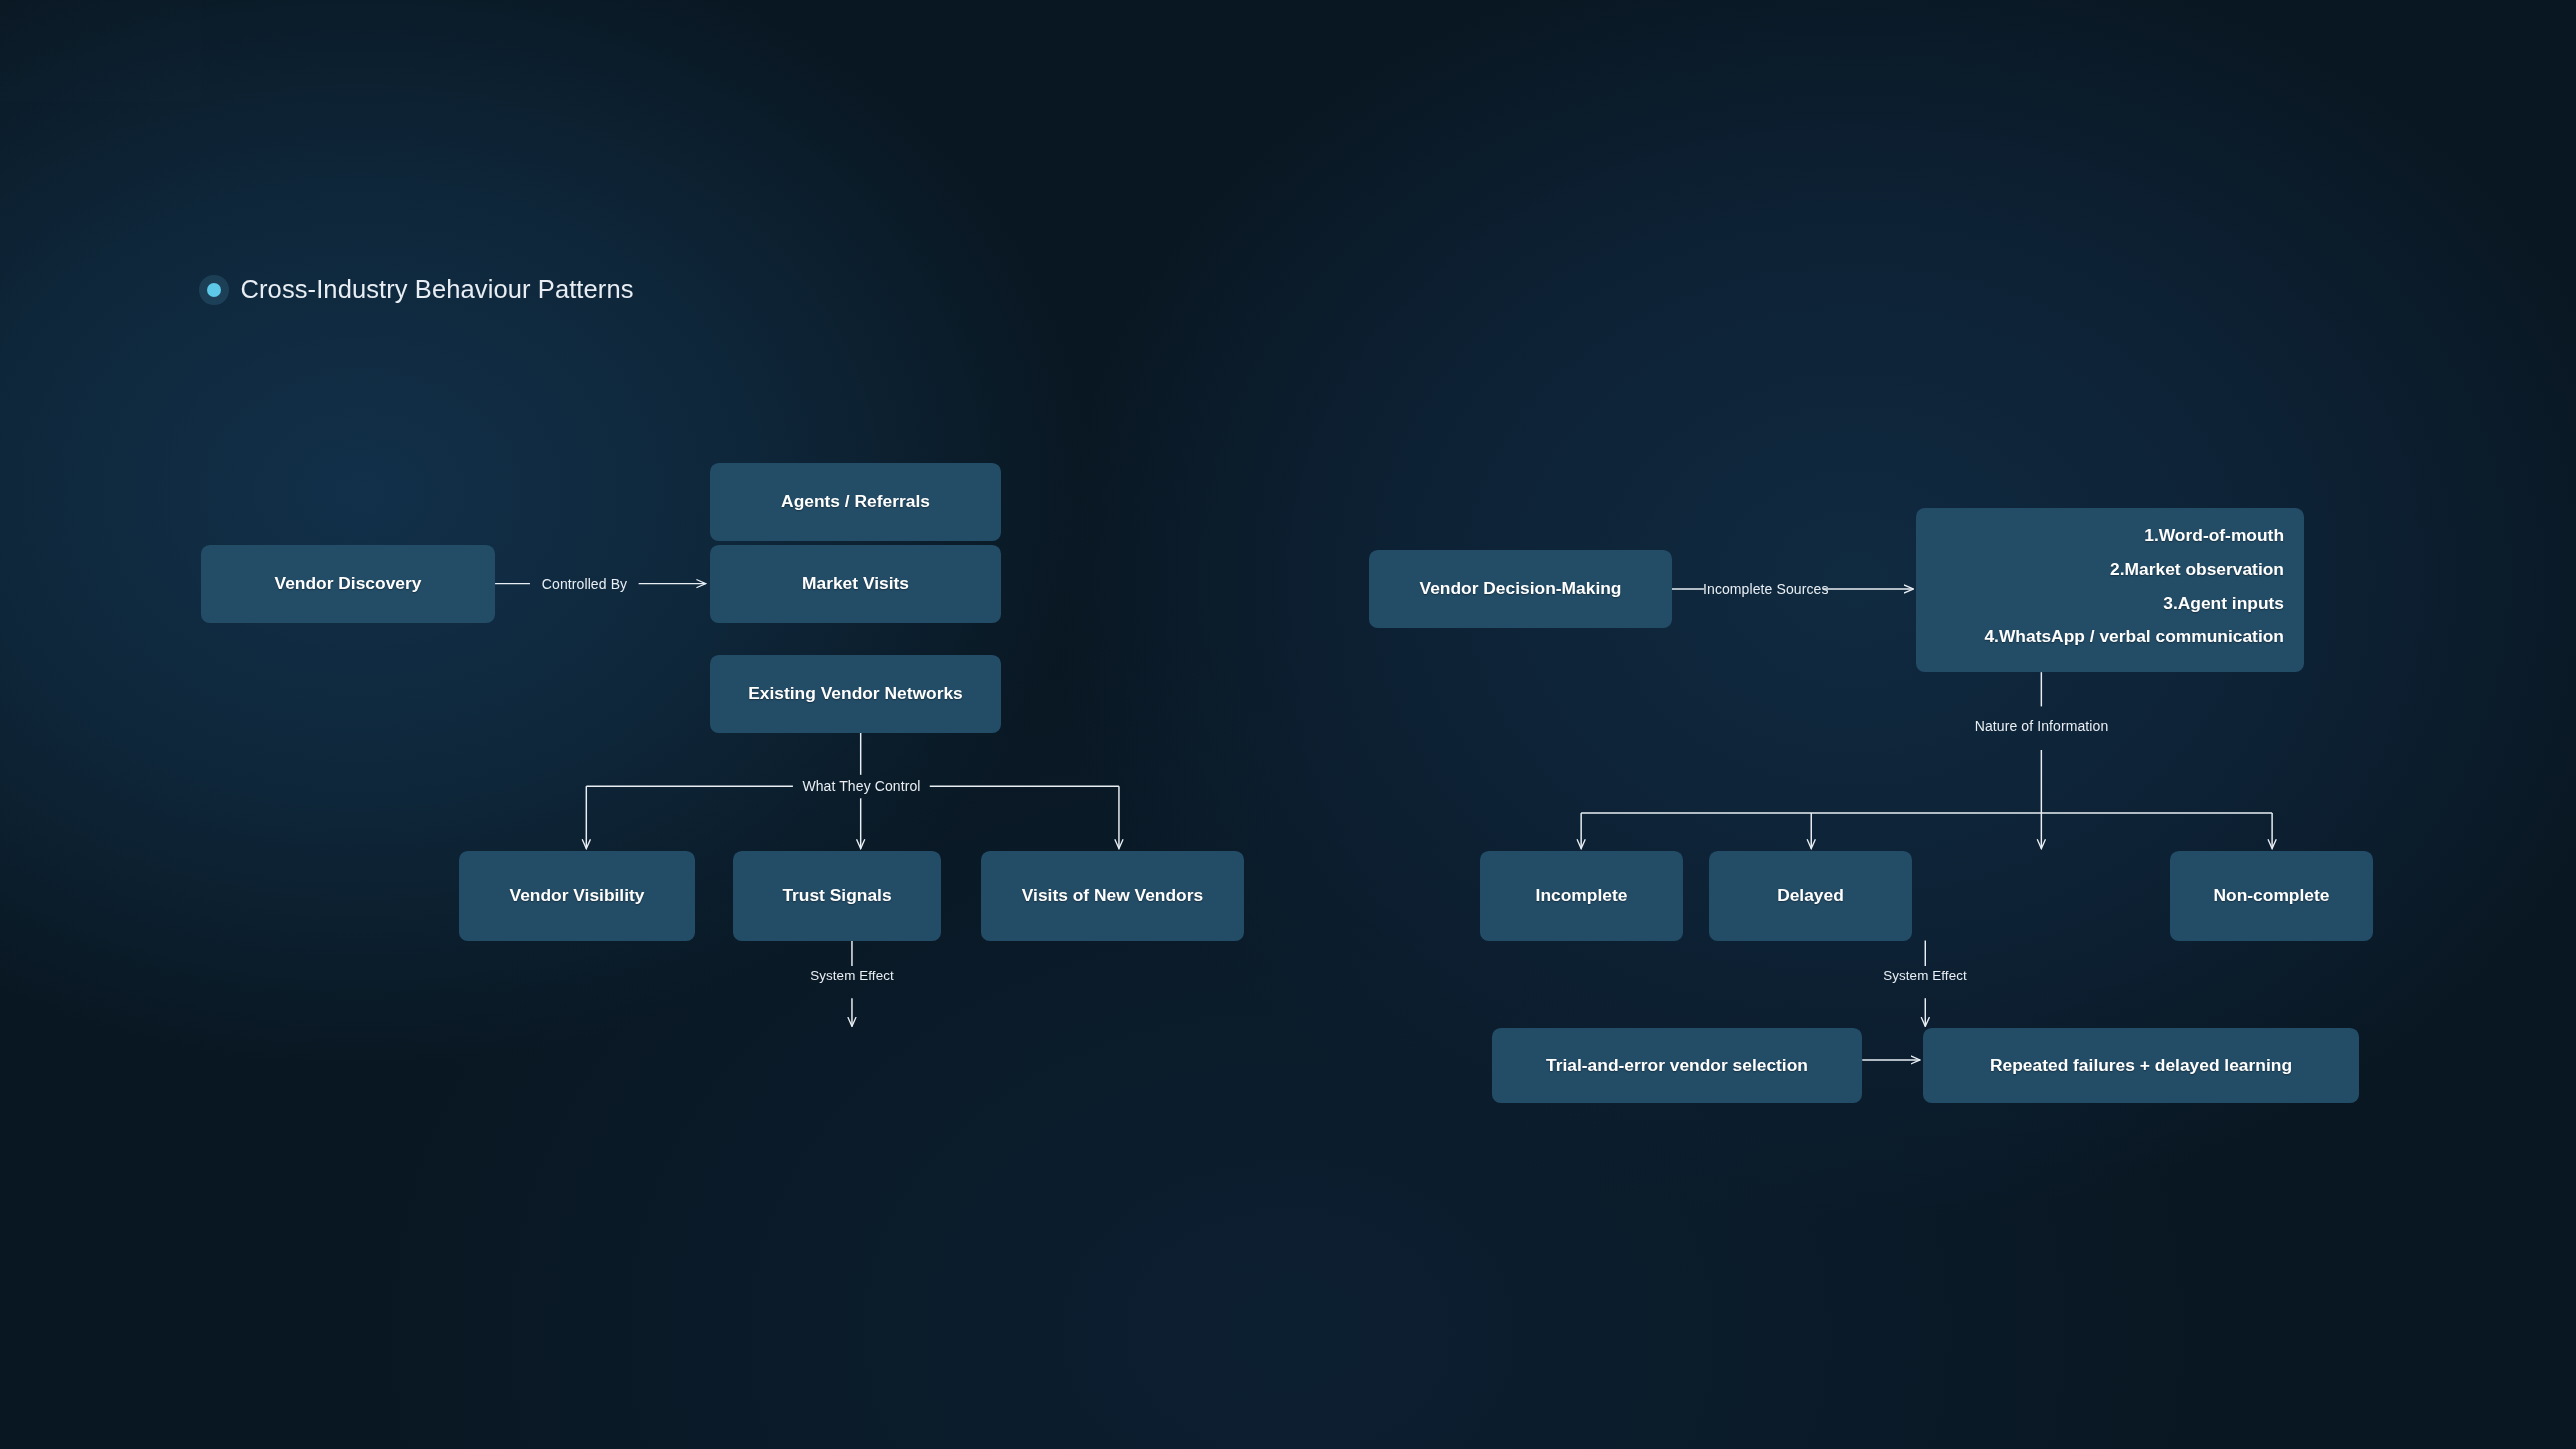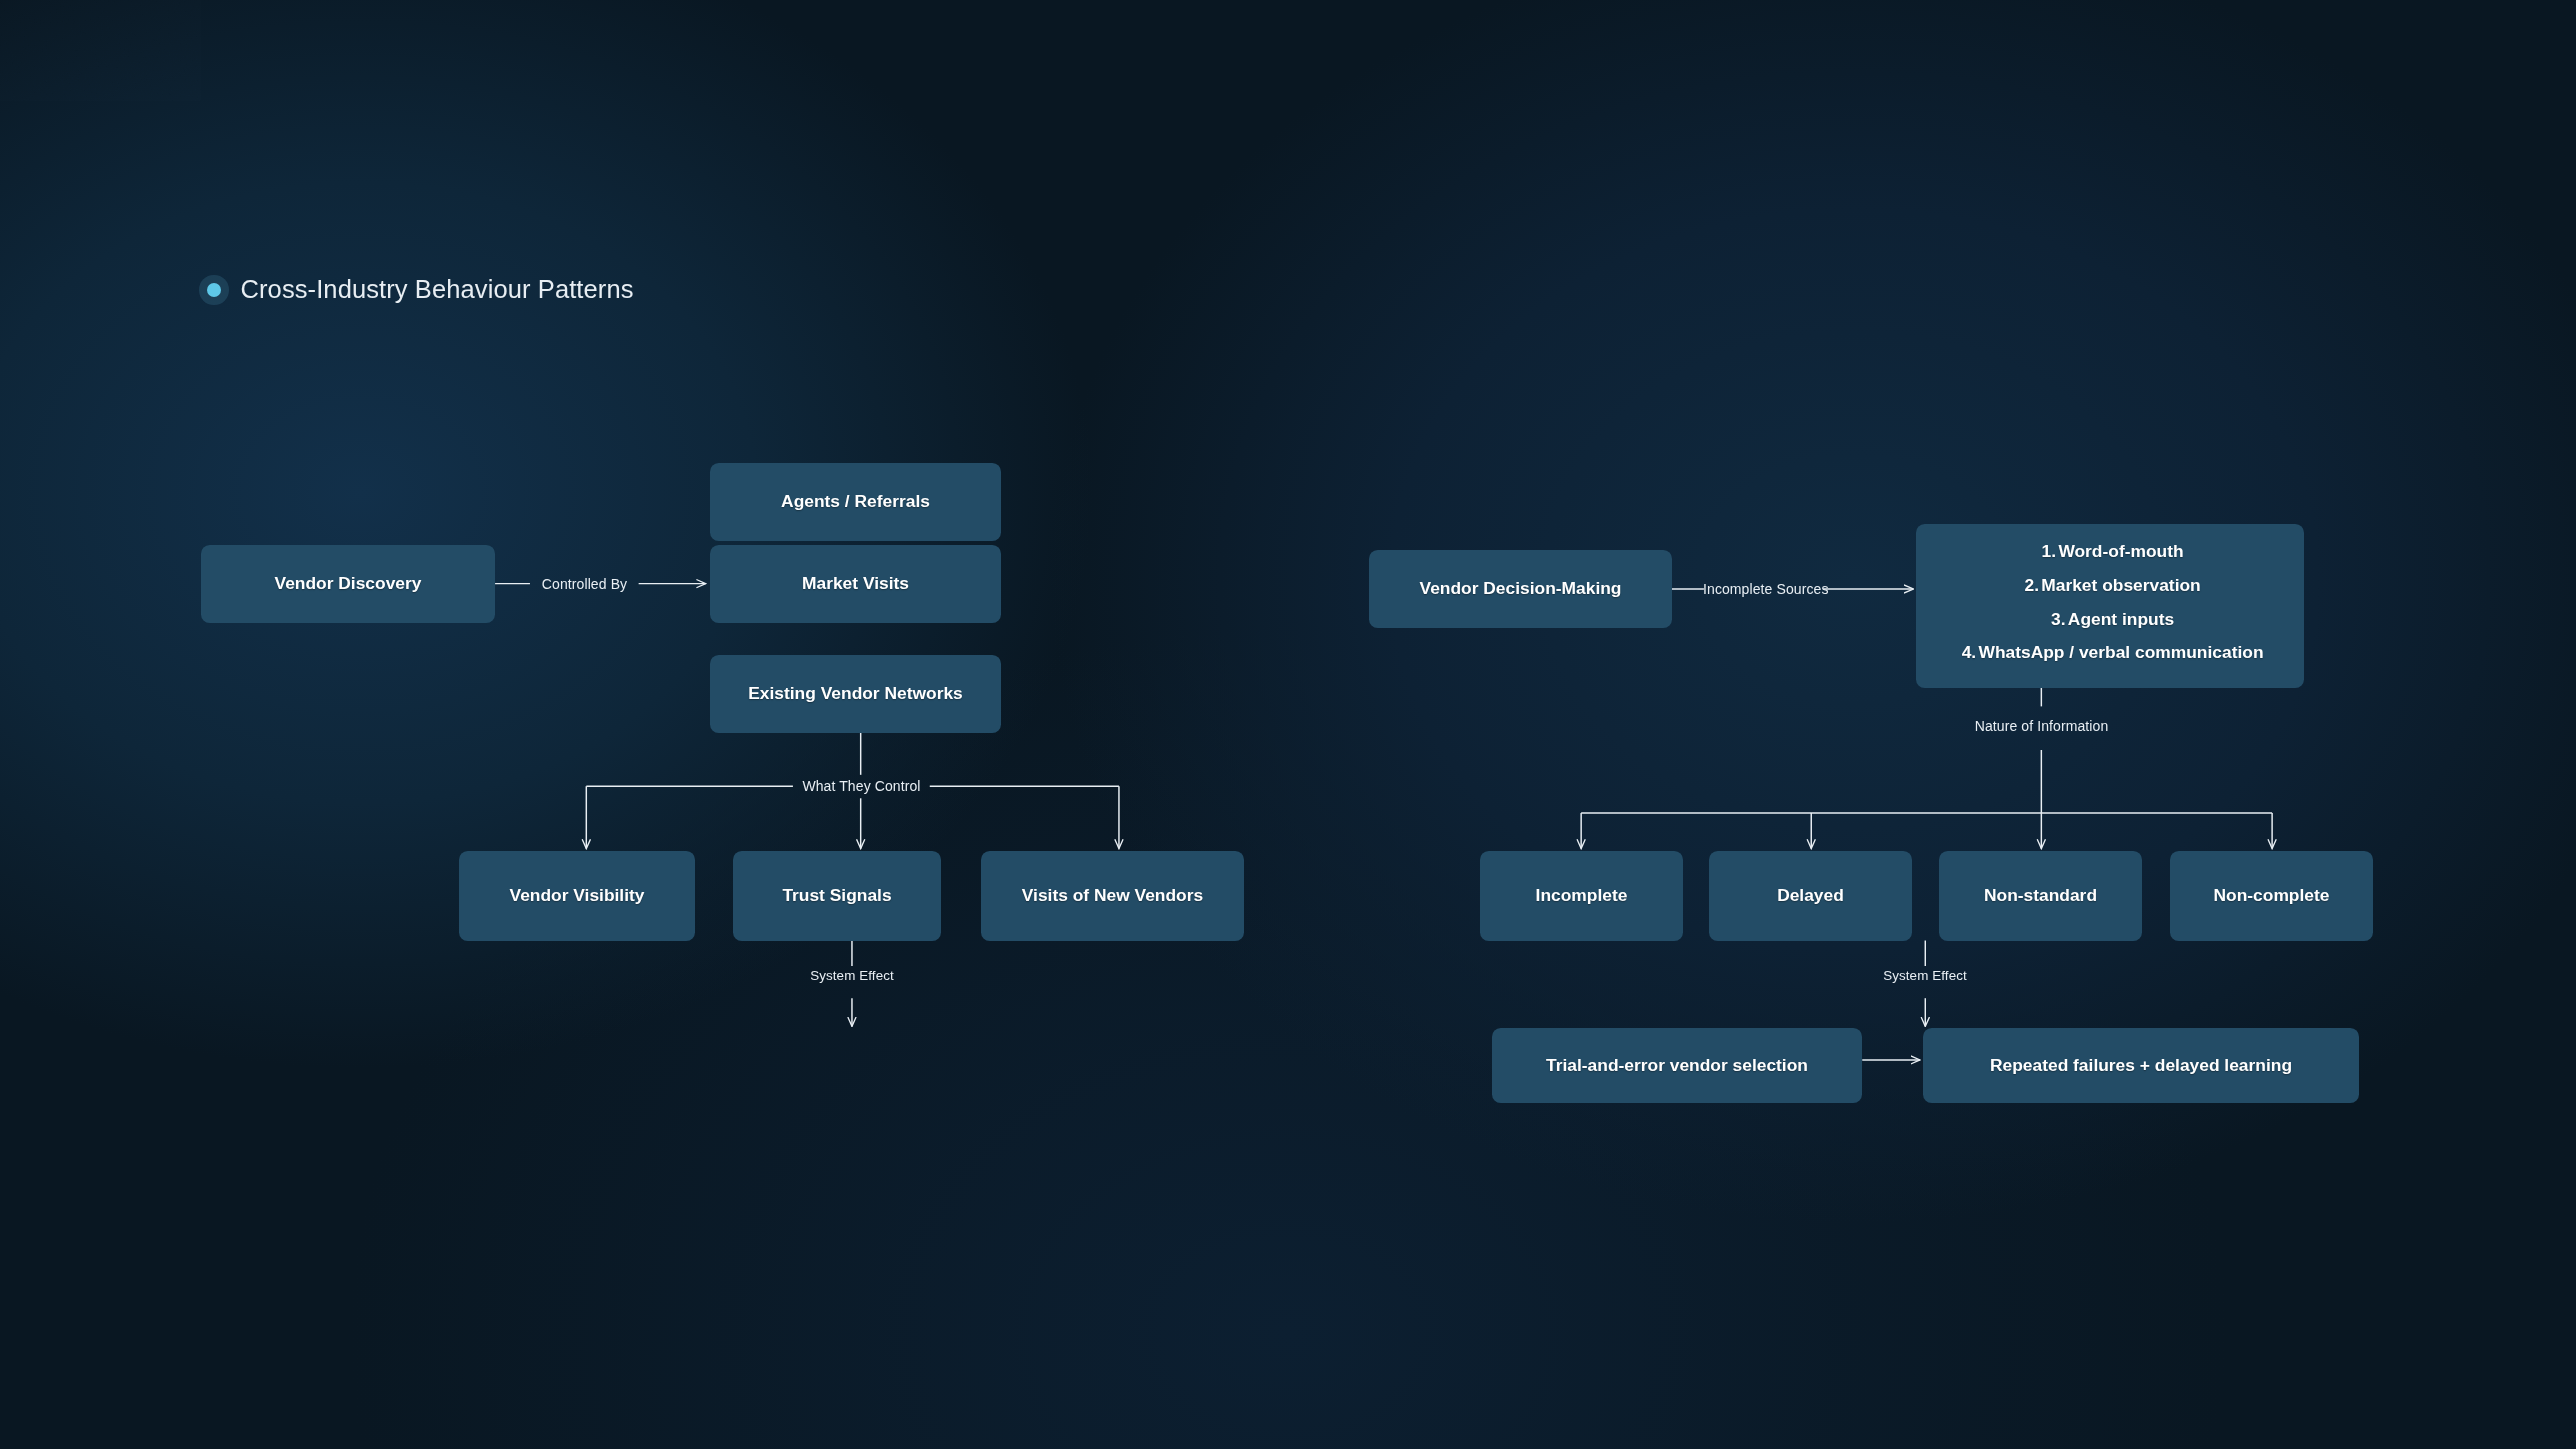--- a/index.html
+++ b/index.html
@@ -58,22 +58,21 @@
     color:#ffffff;
     font-weight:bold;
     text-align:center;
     padding:0 12px;
     text-shadow:0 0.7px 1.3px rgba(0,0,0,.35);
     line-height:1.25;
   }
   .node.list {
     display:block;
     padding:17.4px 20px 16px 23px;
-    text-align:center;
-    margin-top:16px;
+    text-align:right;
   }
   .node.list ol { list-style:none; }
   .node.list li {
     font-size:17.4px; font-weight:bold; color:#fff;
     line-height:1.2; margin-bottom:12.7px; white-space:nowrap;
   }
   .node.list li:last-child { margin-bottom:0; }
   .node.list li span.num { display:inline-block; width:19px; }
 
   
@@ -191,21 +190,20 @@
       <li>
         <span class="num">4.</span><span>WhatsApp / verbal communication</span>
       </li>
     </ol>
   </div>
 
   <div class="node" style="left:1480px; top:851px; width:203px; height:90px; font-size:17.4px;">Incomplete</div>
 
   <div class="node" style="left:1709px; top:851px; width:203px; height:90px; font-size:17.4px;">Delayed</div>
 
-  <div class="node" style="left:1939px; top:851px; width:203px; height:90px; font-size:17.4px;">Non-standard</div>
 
   <div class="node" style="left:2170px; top:851px; width:203px; height:90px; font-size:17.4px;">Non-complete</div>
 
   <div class="node" style="left:1492px; top:1028px; width:370px; height:75px; font-size:17.4px;">Trial-and-error vendor selection</div>
 
   <div class="node" style="left:1923px; top:1028px; width:436px; height:75px; font-size:17.4px;">Repeated failures + delayed learning</div>
 
   <div class="elabel" style="left:1703px; top:581px; width:122px;">Incomplete Sources</div>
 
   <div class="elabel" style="left:1961px; top:718px; width:161px;">Nature of Information</div>

